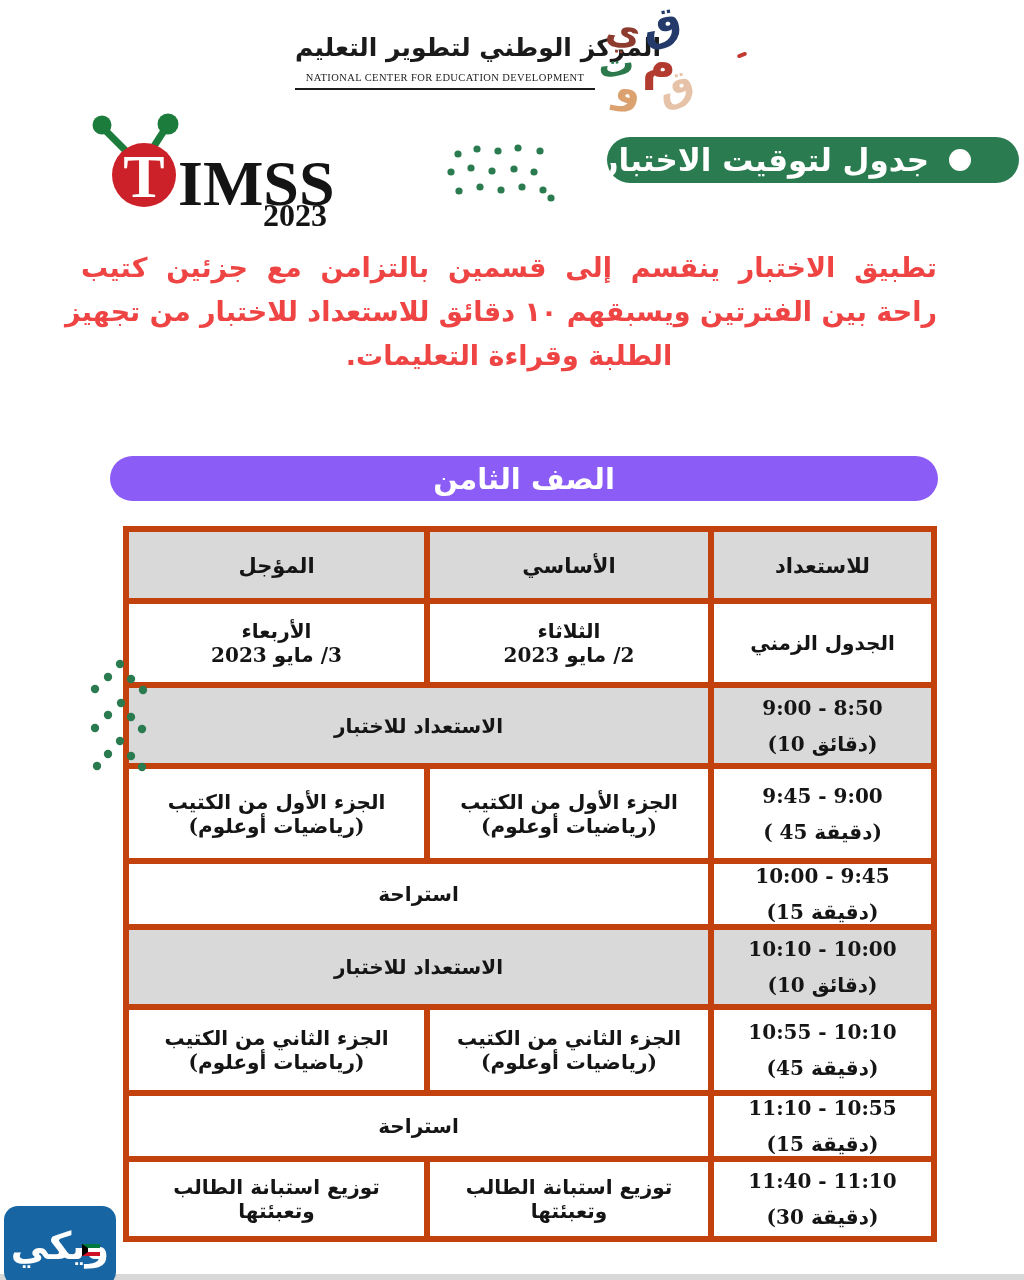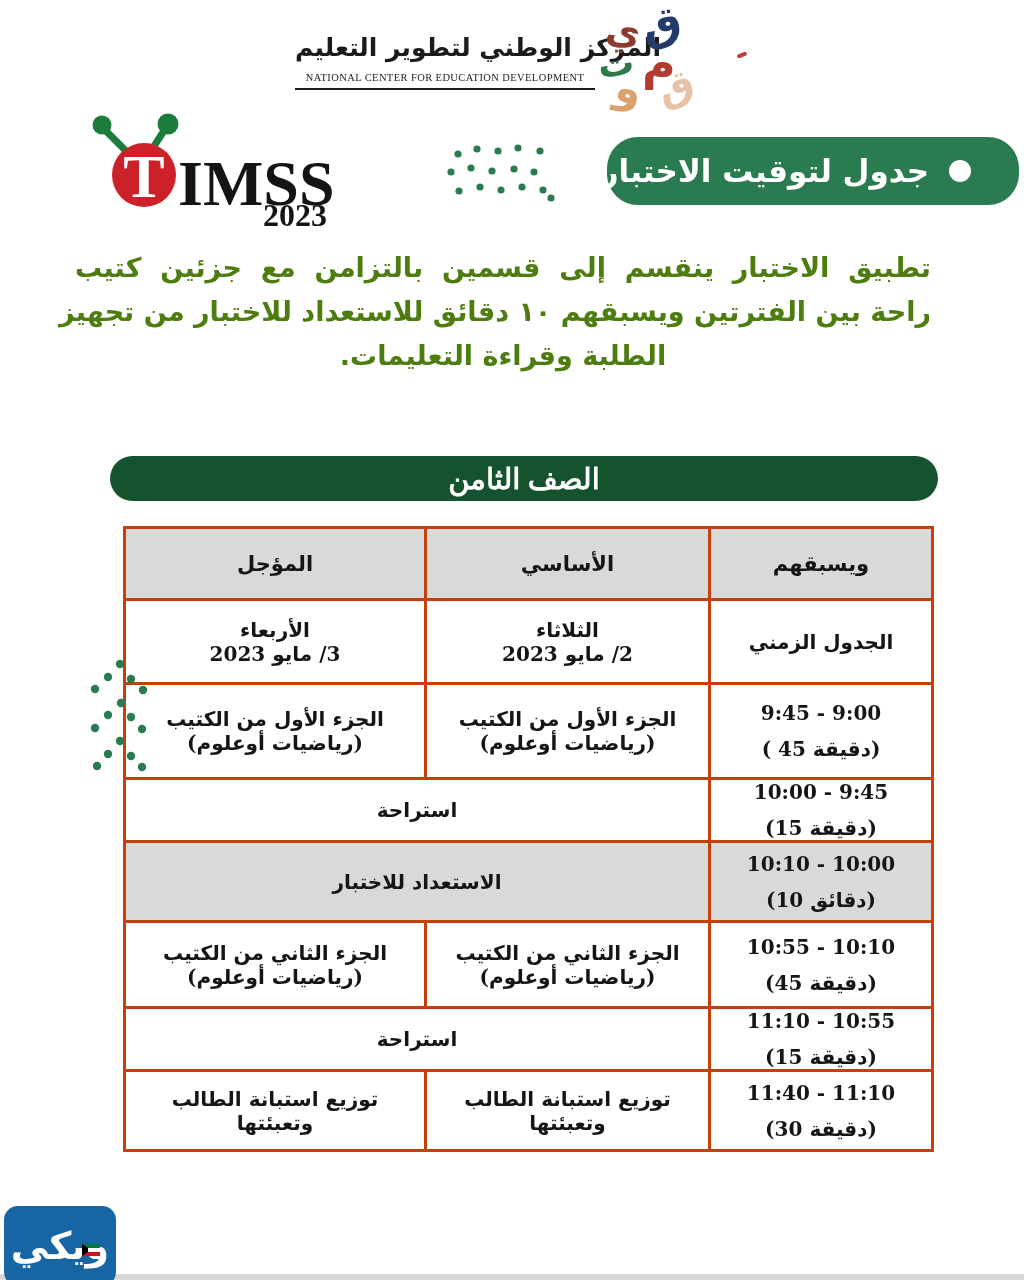--- a/index.html
+++ b/index.html
@@ -22,43 +22,43 @@
   .q4{left:44px;top:36px;font-size:46px;color:#b23a2e;}
   .q5{left:18px;top:64px;font-size:42px;color:#dba270;transform:rotate(12deg);}
   .q6{left:60px;top:62px;font-size:40px;color:#e6c3a8;transform:rotate(-15deg);}
   .red-tick{position:absolute;left:737px;top:53px;width:10px;height:4px;background:#c23a33;
             transform:rotate(-20deg);border-radius:2px;}
 
   
   .timss{position:absolute;left:85px;top:112px;width:270px;height:126px;}
 
   
-  .gbanner{position:absolute;left:607px;top:137px;width:412px;height:68px;background:#2a7b4f;
+  .gbanner{position:absolute;left:607px;top:137px;width:412px;height:46px;background:#2a7b4f;
            border-radius:31px;display:flex;align-items:center;direction:rtl;padding:0;}
   .gdot{width:22px;height:22px;border-radius:50%;background:#fff;margin-right:48px;flex:0 0 auto;}
   .gtitle{color:#fff;font-size:31px;font-weight:bold;margin-right:20px;white-space:nowrap;}
 
   .dots-svg{position:absolute;}
 
   
-  .intro{position:absolute;left:75px;top:246px;width:856px;direction:rtl;
-         font-weight:bold;font-size:27px;color:#4d7c0f;}
+  .intro{position:absolute;left:81px;top:246px;width:856px;direction:rtl;
+         font-weight:bold;font-size:27px;color:#ef4444;}
   .intro .ln{line-height:44px;text-align:justify;text-align-last:justify;white-space:nowrap;
              display:block;width:100%;}
   .intro .ln-center{text-align-last:center;}
 
   
-  .rbanner{position:absolute;left:110px;top:456px;width:828px;height:45px;background:#14532d;
-           border-radius:23px;display:flex;align-items:center;justify-content:center;font-family:Liberation Serif, serif;}
+  .rbanner{position:absolute;left:110px;top:456px;width:828px;height:45px;background:#8b5cf6;
+           border-radius:23px;display:flex;align-items:center;justify-content:center;}
   .rbanner span{color:#fff;font-size:29px;font-weight:bold;}
 
   
   .tblwrap{position:absolute;left:123px;top:526px;}
   table.sched{border-collapse:collapse;direction:rtl;table-layout:fixed;}
-  table.sched td,table.sched th{border:3px solid #c2410c;text-align:center;vertical-align:middle;
+  table.sched td,table.sched th{border:6px solid #c2410c;text-align:center;vertical-align:middle;
         font-weight:bold;color:#151515;padding:0 6px;
         font-family:"DejaVu Serif","DejaVu Sans",serif;}
   .c-exam{width:223px;} .c-basic{width:284px;} .c-post{width:301px;}
   tr.gray td,tr.gray th{background:#d9d9d9;}
   th.hd{font-size:21px;}
   td{font-size:20px;}
   .l2{display:block;}
   .time{display:block;font-size:20px;}
   .dur{display:block;margin-top:12px;font-size:20px;}
   .h72{height:72px;} .h84{height:84px;} .h81{height:81px;} .h95{height:95px;}
@@ -143,34 +143,41 @@
 
   <div class="tblwrap">
     <table class="sched">
       <colgroup>
           <col class="c-exam">
           <col class="c-basic">
           <col class="c-post">
         </colgroup>
       <tbody>
           <tr class="gray h72">
-        <th class="hd">ويسبقهم</th>
+        <th class="hd">للاستعداد</th>
         <th class="hd">الأساسي</th>
         <th class="hd">المؤجل</th>
       </tr>
       <tr class="h84">
         <td>الجدول الزمني</td>
         <td>
           <span>الثلاثاء</span>
           <span class="l2">2/ مايو 2023</span>
         </td>
         <td>
           <span>الأربعاء</span>
           <span class="l2">3/ مايو 2023</span>
         </td>
+      </tr>
+      <tr class="gray h81">
+        <td>
+          <span class="time">8:50 - 9:00</span>
+          <span class="dur" dir="ltr">(10 دقائق)</span>
+        </td>
+        <td colspan="2">الاستعداد للاختبار</td>
       </tr>
       <tr class="h95">
         <td>
           <span class="time">9:00 - 9:45</span>
           <span class="dur" dir="ltr">( 45 دقيقة)</span>
         </td>
         <td>
           <span>الجزء الأول من الكتيب</span>
           <span class="l2">(رياضيات أوعلوم)</span>
         </td>

